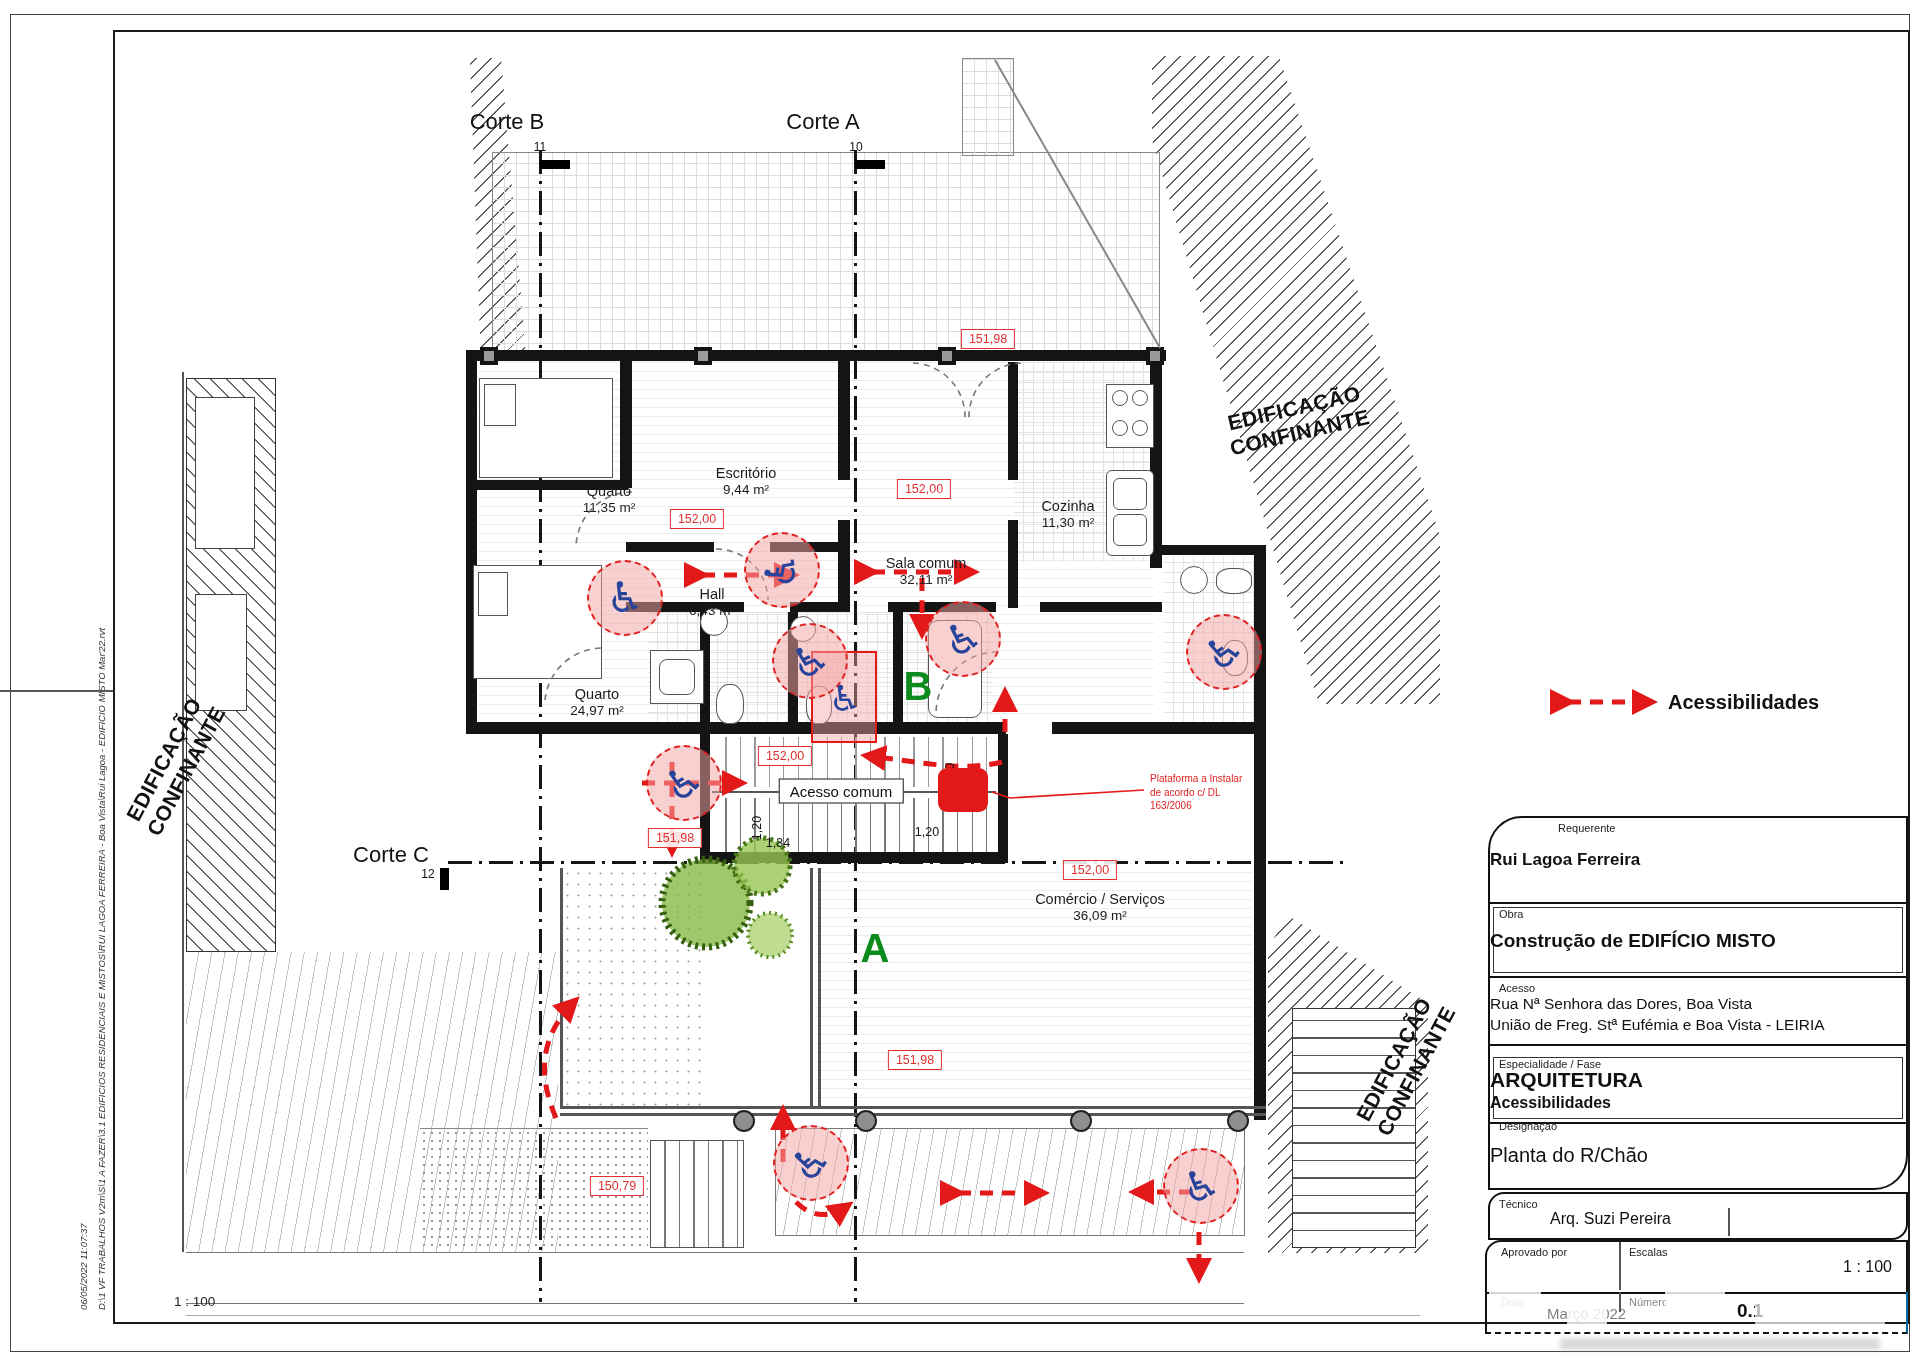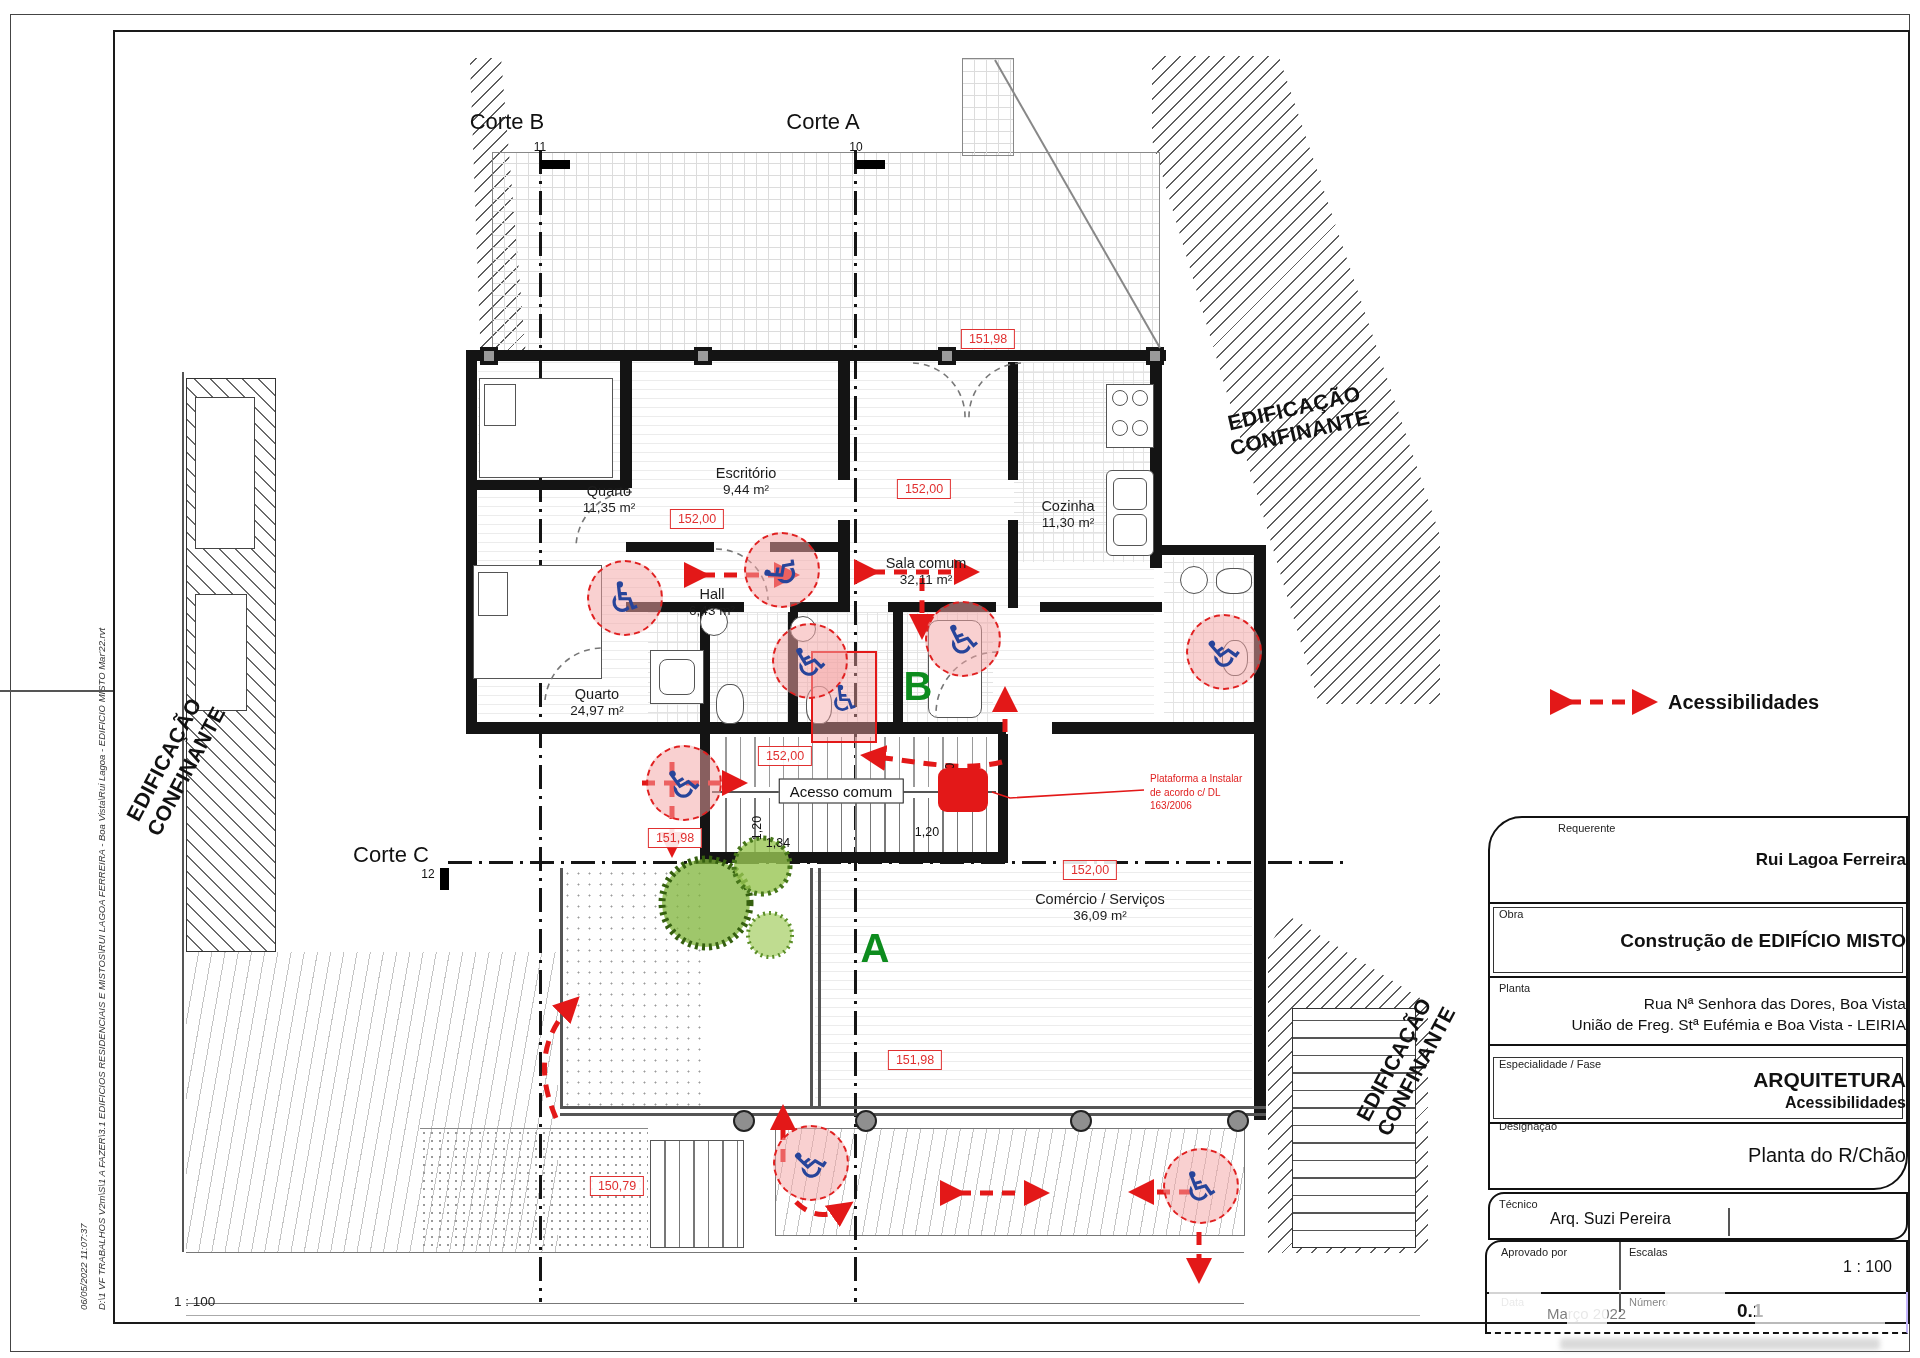--- a/index.html
+++ b/index.html
@@ -47,21 +47,21 @@
   
   .furn{position:absolute;border:1.5px solid #555;background:#fff;}
   .circ{position:absolute;border:1.7px solid #555;border-radius:50%;background:#fff;}
   .colsq{position:absolute;width:18px;height:18px;background:#141414;display:flex;align-items:center;justify-content:center;}
   .colsq i{display:block;width:10px;height:10px;background:#9a9a9a;}
   .colcirc{position:absolute;width:18px;height:18px;border-radius:50%;background:#8f8f8f;border:2px solid #222;transform:translate(-50%,-50%);}
   
   .tb-box{position:absolute;border:2px solid #111;background:#fff;}
   .tb-inner{position:absolute;left:3px;top:3px;right:3px;bottom:3px;border:1px solid #333;}
   .tb-label{position:absolute;left:9px;top:4px;font-size:11px;color:#222;}
-  .tb-val{position:absolute;left:0;right:0;text-align:right;color:#111;}
+  .tb-val{position:absolute;left:0;right:0;text-align:left;color:#111;}
   .legend-text{position:absolute;font-weight:bold;font-size:20px;color:#111;}
   .bigtitle{position:absolute;font-size:27px;color:#161616;}
   .scaletxt{position:absolute;font-size:13.5px;color:#222;}
   .sidetext{position:absolute;transform:rotate(-90deg);transform-origin:left top;
             font-style:italic;font-size:9.5px;color:#333;white-space:nowrap;}
   .redtxt{position:absolute;color:#e02020;font-size:10px;line-height:1.35;white-space:nowrap;}
   .acesso-box{position:absolute;transform:translate(-50%,-50%);border:1.7px solid #181818;background:#fff;
               font-size:15px;color:#111;padding:3px 10px;white-space:nowrap;}
   .obscured{opacity:.55;}
   .white-veil{position:absolute;background:rgba(255,255,255,.82);}
@@ -344,21 +344,21 @@
       <div class="tb-val" style="top:32px;font-weight:bold;font-size:17px;">Rui Lagoa Ferreira</div>
     </div>
 
     <div class="abs" style="left:0;top:86px;width:100%;height:72px;border-bottom:2px solid #111;">
       <div class="tb-inner"></div>
       <div class="tb-label">Obra</div>
       <div class="tb-val" style="top:26px;font-weight:bold;font-size:19px;">Construção de EDIFÍCIO MISTO</div>
     </div>
 
     <div class="abs" style="left:0;top:160px;width:100%;height:66px;border-bottom:2px solid #111;">
-      <div class="tb-label">Planta</div>
+      <div class="tb-label">Acesso</div>
       <div class="tb-val" style="top:17px;font-size:15.5px;">Rua Nª Senhora das Dores, Boa Vista</div>
       <div class="tb-val" style="top:38px;font-size:15.5px;">União de Freg. Stª Eufémia e Boa Vista - LEIRIA</div>
     </div>
 
     <div class="abs" style="left:0;top:236px;width:100%;height:68px;border-bottom:2px solid #111;">
       <div class="tb-inner"></div>
       <div class="tb-label">Especialidade / Fase</div>
       <div class="tb-val" style="top:14px;font-weight:bold;font-size:21px;">ARQUITETURA</div>
       <div class="tb-val" style="top:40px;font-weight:bold;font-size:16px;">Acessibilidades</div>
     </div>
@@ -375,21 +375,21 @@
     <div class="thinl" style="left:238px;top:14px;width:1.5px;height:28px;"></div>
   </div>
 
   <div class="tb-box" style="left:1485px;top:1240px;width:419px;height:50px;border-radius:16px 0 0 0;">
     <div class="tb-label" style="left:14px;">Aprovado por</div>
     <div class="thinl" style="left:132px;top:0;width:1.5px;height:48px;"></div>
     <div class="abs" style="left:142px;top:4px;font-size:11px;color:#222;">Escalas</div>
     <div class="abs" style="right:14px;top:16px;font-size:16px;color:#111;">1 : 100</div>
   </div>
 
-  <div class="abs" style="left:1485px;top:1292px;width:419px;height:40px;border-left:2px solid #111;border-right:2px solid #c4b5fd;border-bottom:2px dashed #111;">
+  <div class="abs" style="left:1485px;top:1292px;width:419px;height:40px;border-left:2px solid #111;border-right:2px solid #0369a1;border-bottom:2px dashed #111;">
     <div class="tb-label obscured" style="left:14px;">Data</div>
     <div class="abs obscured" style="left:60px;top:13px;font-size:15px;color:#111;">Março 2022</div>
     <div class="thinl" style="left:132px;top:0;width:1.5px;height:20px;"></div>
     <div class="abs obscured" style="left:142px;top:4px;font-size:11px;color:#222;">Número</div>
     <div class="abs" style="left:250px;top:8px;font-size:19px;font-weight:bold;color:#111;">0.1</div>
     <div class="white-veil" style="left:2px;top:-4px;width:52px;height:20px;"></div>
     <div class="white-veil" style="left:80px;top:10px;width:40px;height:24px;"></div>
     <div class="white-veil" style="left:178px;top:-2px;width:60px;height:22px;"></div>
     <div class="white-veil" style="left:268px;top:6px;width:130px;height:26px;background:rgba(255,255,255,.7);"></div>
   </div>

